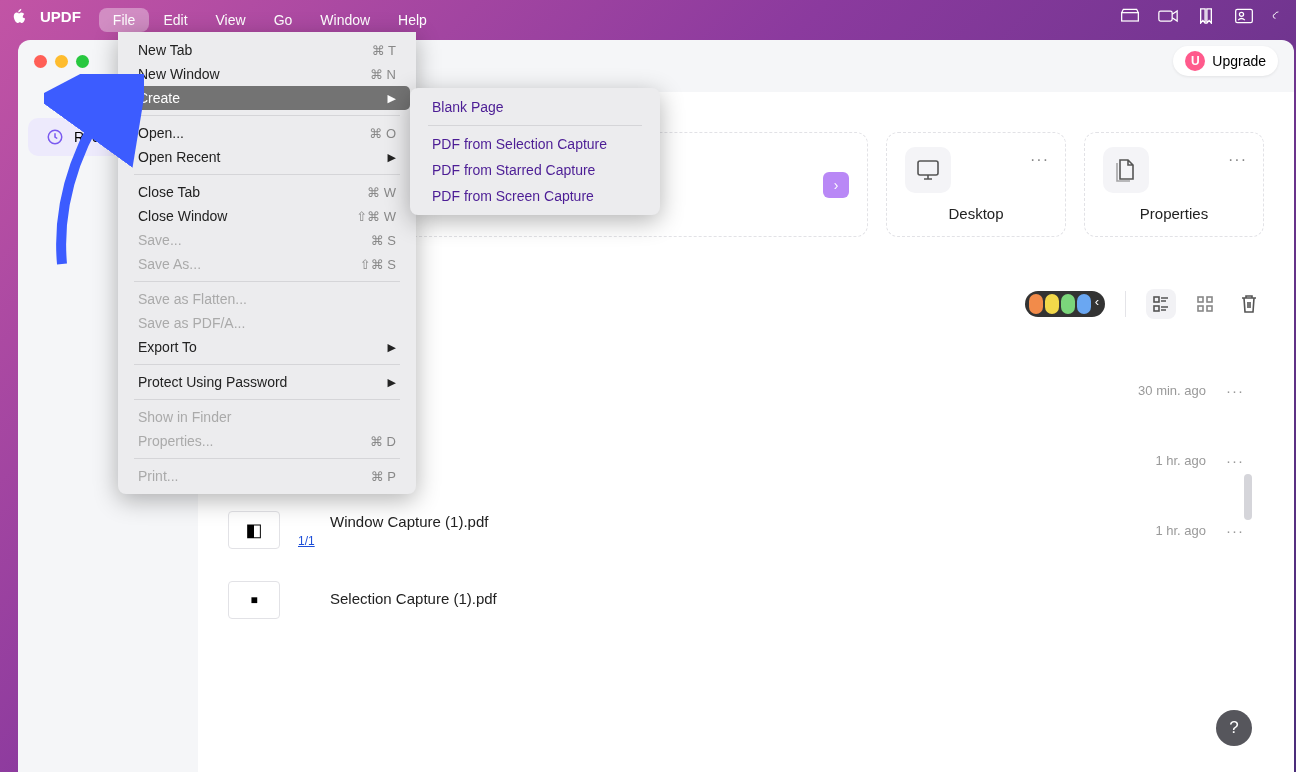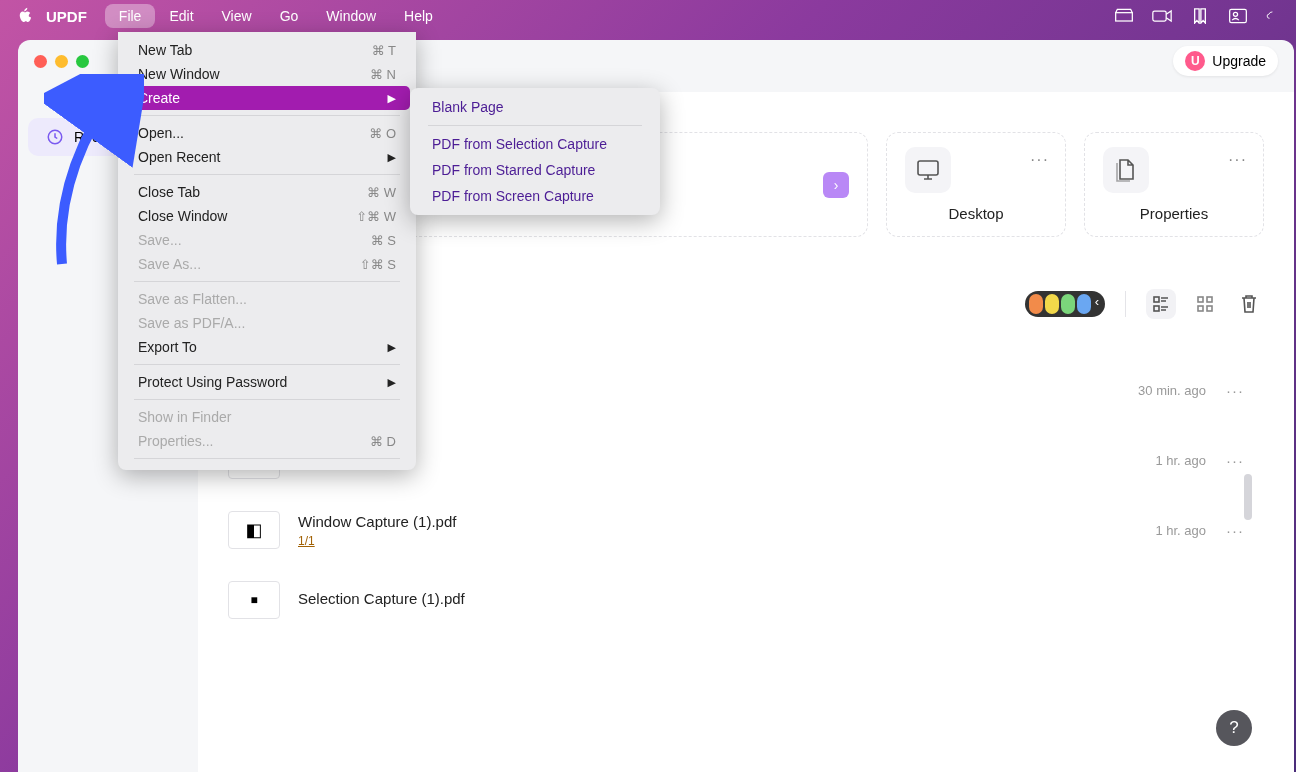--- a/index.html
+++ b/index.html
@@ -1,18 +1,18 @@
 <!DOCTYPE html>
 <html><head>
 <meta charset="utf-8">
 <style>
 * { margin: 0; padding: 0; box-sizing: border-box; font-family: -apple-system, BlinkMacSystemFont, "Segoe UI", sans-serif; }
 body { width: 1296px; height: 772px; background: linear-gradient(135deg, #c254a5 0%, #8b3a9e 40%, #4a2d7a 100%); overflow: hidden; position: relative; }
 
-.menubar { height: 32px; display: flex; align-items: center; padding: 0 16px; color: white; font-size: 14px; }
+.menubar { height: 32px; display: flex; align-items: flex-start; padding: 0 10px; color: white; font-size: 14px; margin-top: 8px; }
 .apple-logo { width: 18px; height: 18px; margin-right: 12px; }
 .app-name { font-weight: 700; margin-right: 18px; font-size: 15px; }
 .menu-item { padding: 4px 14px; cursor: pointer; border-radius: 8px; }
 .menu-item.active { background: rgba(255,255,255,0.35); }
 .menubar-right { margin-left: auto; display: flex; gap: 18px; align-items: center; }
 .menubar-right .icon { width: 20px; height: 16px; }
 
 .window { position: absolute; top: 40px; left: 18px; right: 2px; bottom: 0; background: #f5f6f8; border-radius: 12px 12px 0 0; overflow: hidden; display: flex; flex-direction: column; }
 .titlebar { height: 42px; display: flex; align-items: center; padding: 0 16px; }
 .traffic { display: flex; gap: 8px; }
@@ -43,31 +43,31 @@
 .tb-colors { display: flex; background: #333; border-radius: 14px; padding: 3px 4px; align-items: center; gap: 2px; }
 .tb-colors span { width: 14px; height: 20px; border-radius: 7px; }
 .tb-sep { width: 1px; height: 26px; background: #e4e4e8; margin: 0 6px; }
 .tb-btn { width: 30px; height: 30px; border-radius: 8px; display: flex; align-items: center; justify-content: center; cursor: pointer; }
 .tb-btn.active { background: #f2f2f5; }
 
 .file-list { margin-top: 36px; overflow-y: auto; height: 360px; padding-right: 20px; }
 .file-row { display: flex; align-items: center; padding: 16px 0; }
 .file-thumb { width: 52px; height: 38px; background: #fff; border: 1px solid #e2e2e6; border-radius: 4px; margin-right: 18px; display: flex; align-items: center; justify-content: center; font-size: 18px; }
 .file-info { flex: 1; }
-.file-name { font-size: 15px; color: #222; margin-bottom: 4px; }
-.file-meta { font-size: 12px; color: #a16207; text-decoration: underline; }
+.file-name { font-size: 15px; color: #222; margin-bottom: 4px; margin-left: 32px; }
+.file-meta { font-size: 12px; color: #1d4ed8; text-decoration: underline; }
 .file-time { font-size: 13px; color: #999; margin-right: 20px; }
 .file-more { color: #999; letter-spacing: 1px; font-size: 15px; cursor: pointer; }
 
 .scroll-thumb { position: absolute; right: 42px; top: 392px; width: 8px; height: 46px; background: #d5d5da; border-radius: 4px; }
 .help-btn { position: absolute; bottom: 26px; right: 42px; width: 36px; height: 36px; background: #56565c; border-radius: 50%; color: #fff; display: flex; align-items: center; justify-content: center; font-size: 17px; cursor: pointer; }
 
 .dropdown { position: absolute; top: 32px; left: 118px; width: 298px; background: #ececee; border-radius: 0 0 8px 8px; box-shadow: 0 6px 24px rgba(0,0,0,0.3); padding: 6px; z-index: 50; font-size: 14px; }
 .dropdown-item { display: flex; align-items: center; padding: 4px 14px; border-radius: 5px; cursor: pointer; color: #222; }
-.dropdown-item.highlighted { background: #a21caf; color: #fff; gap: 13px; }
+.dropdown-item.highlighted { background: #737373; color: #fff; gap: 13px; }
 .dropdown-item.disabled { color: #aaa; cursor: default; }
 .dropdown-item .shortcut { margin-left: auto; color: #888; font-size: 13px; }
 .dropdown-item .chevron { margin-left: auto; font-size: 11px; }
 .dropdown-sep { height: 1px; background: #d5d5d8; margin: 5px 10px; }
 
 .submenu { position: absolute; top: 88px; left: 410px; width: 250px; background: #ececee; border-radius: 8px; box-shadow: 0 6px 24px rgba(0,0,0,0.3); padding: 6px; z-index: 51; font-size: 14px; }
 .submenu-item { padding: 5px 16px; border-radius: 5px; cursor: pointer; color: #4c1d95; }
 .submenu-sep { height: 1px; background: #d5d5d8; margin: 5px 12px; }
 
 .arrow-annotation { position: absolute; top: 74px; left: 44px; z-index: 60; pointer-events: none; }
@@ -296,20 +296,24 @@
     </div>
     <div class="dropdown-sep"></div>
     <div class="dropdown-item disabled">
       <span>Show in Finder</span>
     </div>
     <div class="dropdown-item disabled">
       <span>Properties...</span>
       <span class="shortcut">⌘ D</span>
     </div>
     <div class="dropdown-sep"></div>
+    <div class="dropdown-item disabled">
+      <span>Print...</span>
+      <span class="shortcut">⌘ P</span>
+    </div>
   </div>
 
 <div class="submenu" id="submenu">
     <div class="submenu-item">Blank Page</div>
     <div class="submenu-sep"></div>
     <div class="submenu-item">PDF from Selection Capture</div>
     <div class="submenu-item">PDF from Starred Capture</div>
     <div class="submenu-item">PDF from Screen Capture</div>
   </div>
 

